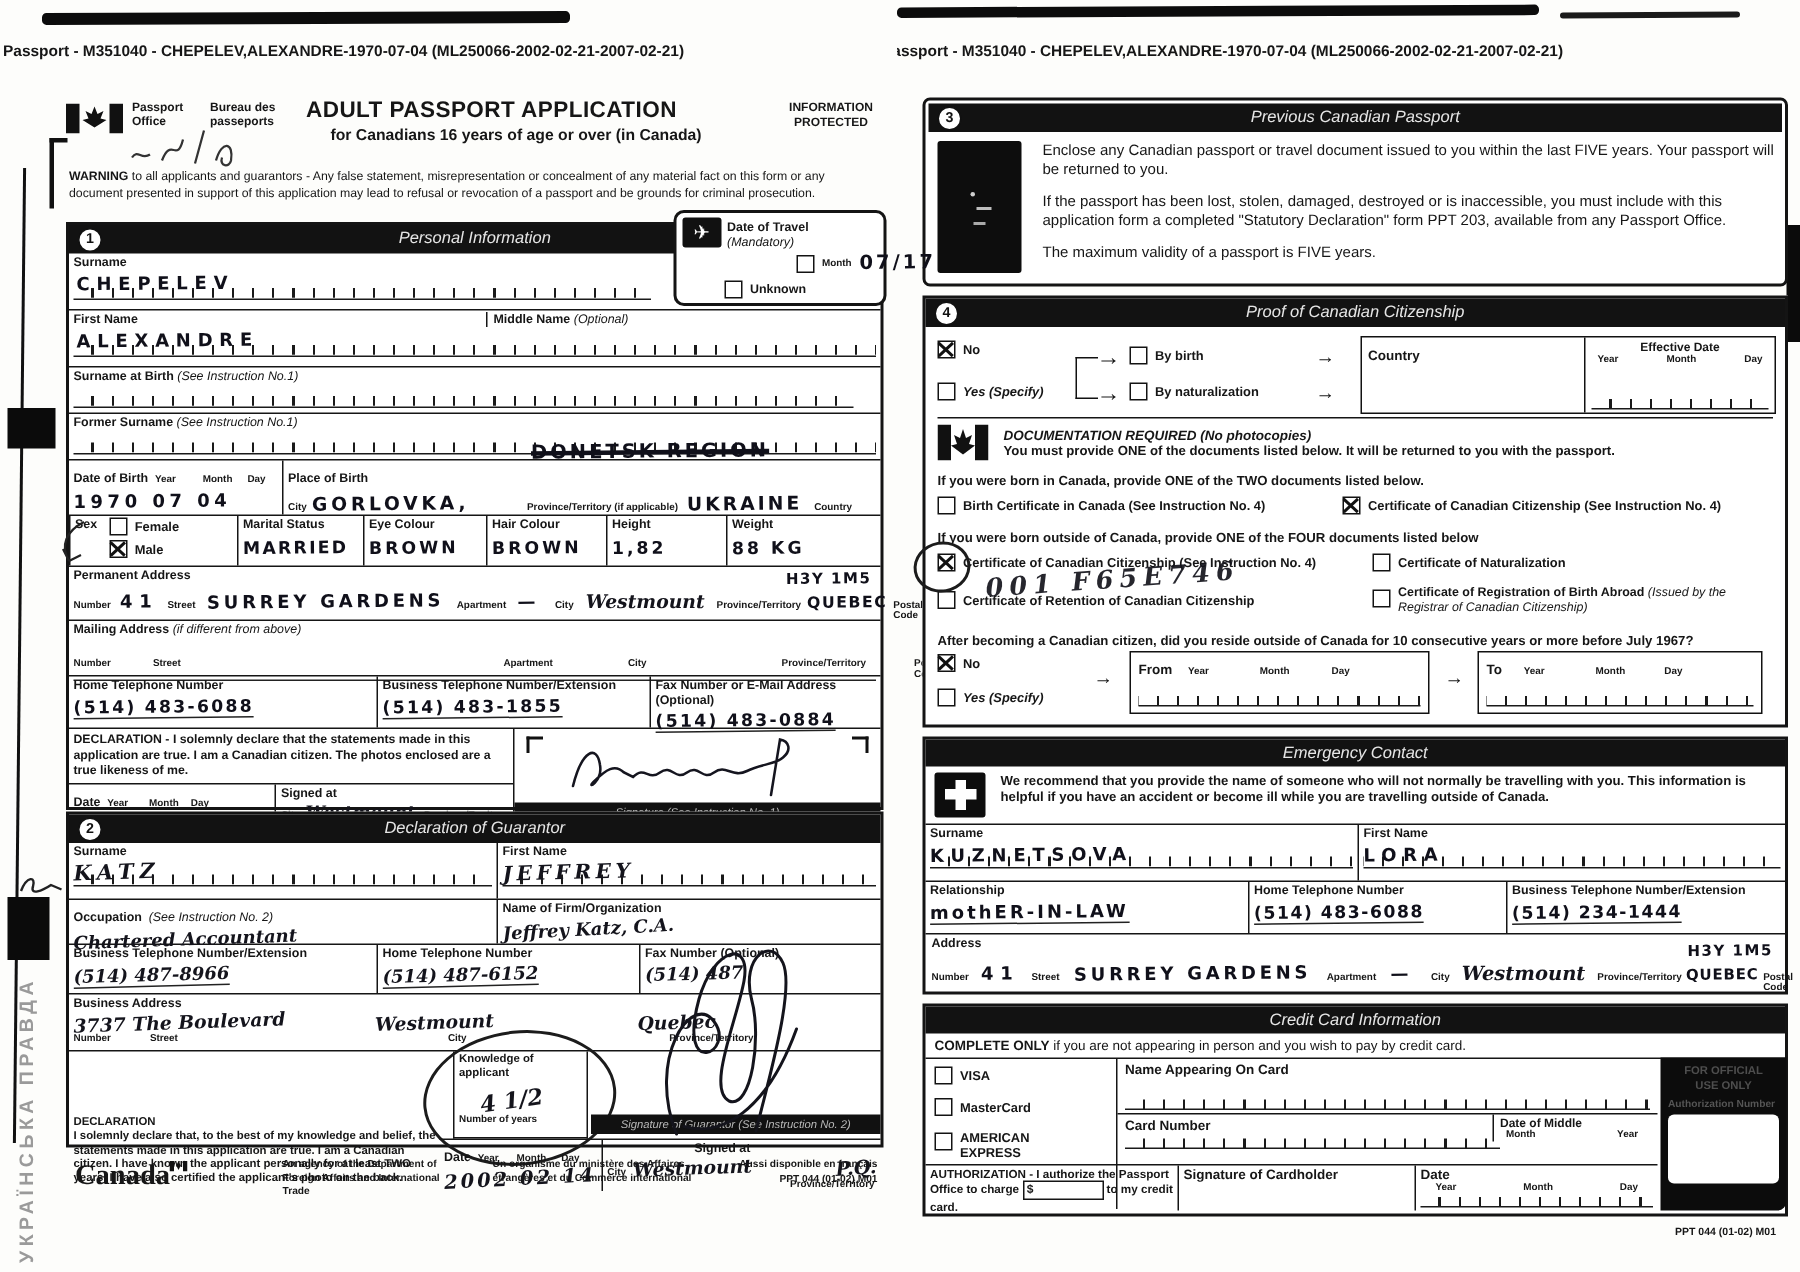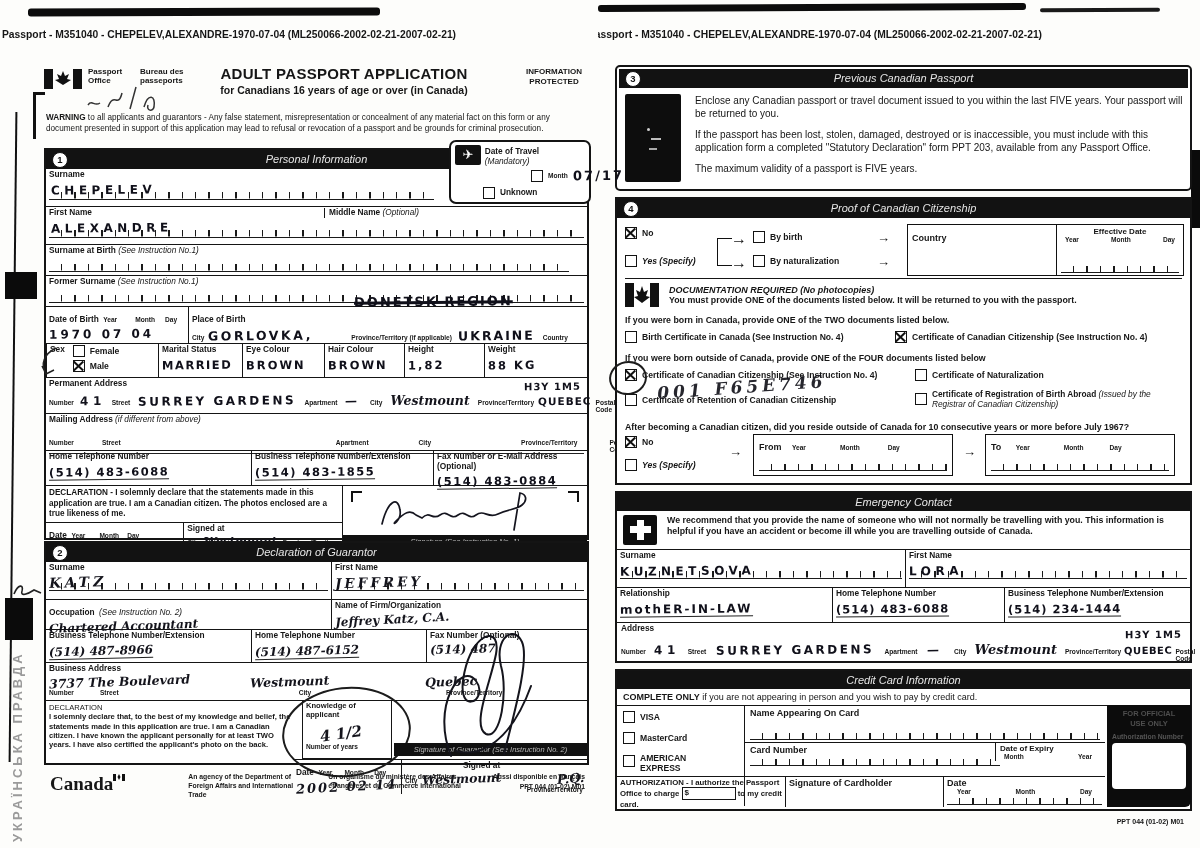--- a/index.html
+++ b/index.html
@@ -69,21 +69,21 @@
       <svg class="abs" style="left:0;top:4px;" width="38" height="20" viewBox="0 0 38 20">
         <rect x="0" y="0" width="9" height="20" fill="#111"></rect>
           <rect x="29" y="0" width="9" height="20" fill="#111"></rect>
         <path d="M19 2 L21 7 L25 5 L23 10 L27 11 L19 16 L11 11 L15 10 L13 5 L17 7 Z" fill="#111"></path>
       </svg>
       <div class="abs" style="left:44px;top:2px;width:42px;font-size:8px;font-weight:700;line-height:1.15;">Passport Office</div>
       <div class="abs" style="left:96px;top:2px;width:52px;font-size:8px;font-weight:700;line-height:1.15;">Bureau des passeports</div>
       <svg class="abs" style="left:40px;top:18px;" width="120" height="30" viewBox="0 0 120 30">
           <path d="M4 22 C8 16 10 24 16 20 M24 24 C30 8 34 26 38 10 M46 26 L52 4 M60 24 C64 10 72 12 70 24 C69 29 62 28 64 22" stroke="#333" stroke-width="1.5" fill="none"></path>
         </svg>
-      <div class="abs" style="left:160px;top:0;width:280px;text-align:center;font-size:15px;font-weight:700;letter-spacing:0.3px;">ADULT PASSPORT APPLICATION</div>
+      <div class="abs" style="left:160px;top:0;width:280px;text-align:left;font-size:15px;font-weight:700;letter-spacing:0.3px;">ADULT PASSPORT APPLICATION</div>
       <div class="abs" style="left:150px;top:19px;width:300px;text-align:center;font-size:10.5px;font-weight:700;">for Canadians 16 years of age or over (in Canada)</div>
       <div class="abs" style="left:475px;top:2px;width:70px;text-align:center;font-size:8px;font-weight:700;line-height:1.3;">INFORMATION PROTECTED</div>
       <div class="abs" style="left:2px;top:48px;width:540px;font-size:8.2px;line-height:1.3;">
         <span style="font-weight:700;">WARNING</span>
         <span>to all applicants and guarantors - Any false statement, misrepresentation or concealment of any material fact on this form or any document presented in support of this application may lead to refusal or revocation of a passport and be grounds for criminal prosecution.</span>
       </div>
       <div class="abs" style="left:0;top:82px;width:545px;text-align:center;font-size:8.8px;font-weight:700;">Print in block letters using black or dark blue ink</div>
     </div>
 
     <div class="abs box" style="left:14px;top:93px;width:545px;height:392px;">
@@ -309,21 +309,21 @@
         <div style="display:flex;">
           <span class="tiny">Number</span>
           <span class="tiny" style="margin-left:26px;">Street</span>
           <span class="tiny" style="margin-left:180px;">City</span>
           <span class="tiny" style="margin-left:135px;">Province/Territory</span>
         </div>
       </div>
 
       <div class="bt" style="position:relative;height:92px;">
         <div style="position:absolute;left:3px;top:2px;width:244px;font-size:7.6px;line-height:1.22;">
-          <div style="font-weight:400;">DECLARATION</div>
+          <div style="font-weight:700;margin-top:40px;">DECLARATION</div>
           <span style="font-weight:700;">I solemnly declare that, to the best of my knowledge and belief, the statements made in this application are true. I am a Canadian citizen. I have known the applicant personally for at least TWO years. I have also certified the applicant's photo on the back.</span>
         </div>
         <div class="abs" style="left:256px;top:0;width:90px;height:58px;border:1.6px solid #151515;border-top:none;padding:1px 3px;box-sizing:border-box;">
           <div class="lbl" style="font-size:7.6px;">Knowledge of applicant</div>
           <div class="script" style="font-size:15px;transform:rotate(-8deg);margin:4px 0 0 14px;">4 1/2</div>
           <div class="tiny" style="margin-top:2px;">Number of years</div>
         </div>
         <div class="abs" style="left:236px;top:-14px;width:125px;height:86px;border:2px solid #1c1c1c;border-radius:50%;transform:rotate(-6deg);"></div>
         <div class="abs sigbar" style="left:348px;top:42px;right:0;height:13px;">Signature of Guarantor (See Instruction No. 2)</div>
         <svg class="abs" style="left:350px;top:-95px;z-index:4;" width="150" height="160" viewBox="0 0 150 160">
@@ -577,21 +577,21 @@
 
         <div class="abs" style="left:128px;top:0;width:360px;height:36px;padding:2px 5px;box-sizing:border-box;">
           <div class="lbl" style="font-size:9px;">Name Appearing On Card</div>
           <div class="comb" style="height:13px;margin-top:8px;"></div>
         </div>
 
         <div class="abs" style="left:128px;top:36px;width:360px;height:34px;border-top:1.6px solid #151515;padding:2px 5px;box-sizing:border-box;">
           <div style="display:flex;">
             <div class="lbl" style="font-size:9px;flex:1;">Card Number</div>
             <div style="width:96px;border-left:1.6px solid #151515;margin-top:-2px;padding:1px 4px;">
-              <div class="lbl" style="font-size:8px;">Date of Expiry</div>
+              <div class="lbl" style="font-size:8px;">Date of Middle</div>
               <div style="display:flex;justify-content:space-between;padding:0 4px;">
                   <span class="tiny">Month</span>
                   <span class="tiny">Year</span>
                 </div>
             </div>
           </div>
           <div class="comb" style="height:10px;width:250px;margin-top:-6px;"></div>
         </div>
 
         <div class="abs row" style="left:0;top:70px;width:488px;height:30px;border-top:1.6px solid #151515;">

